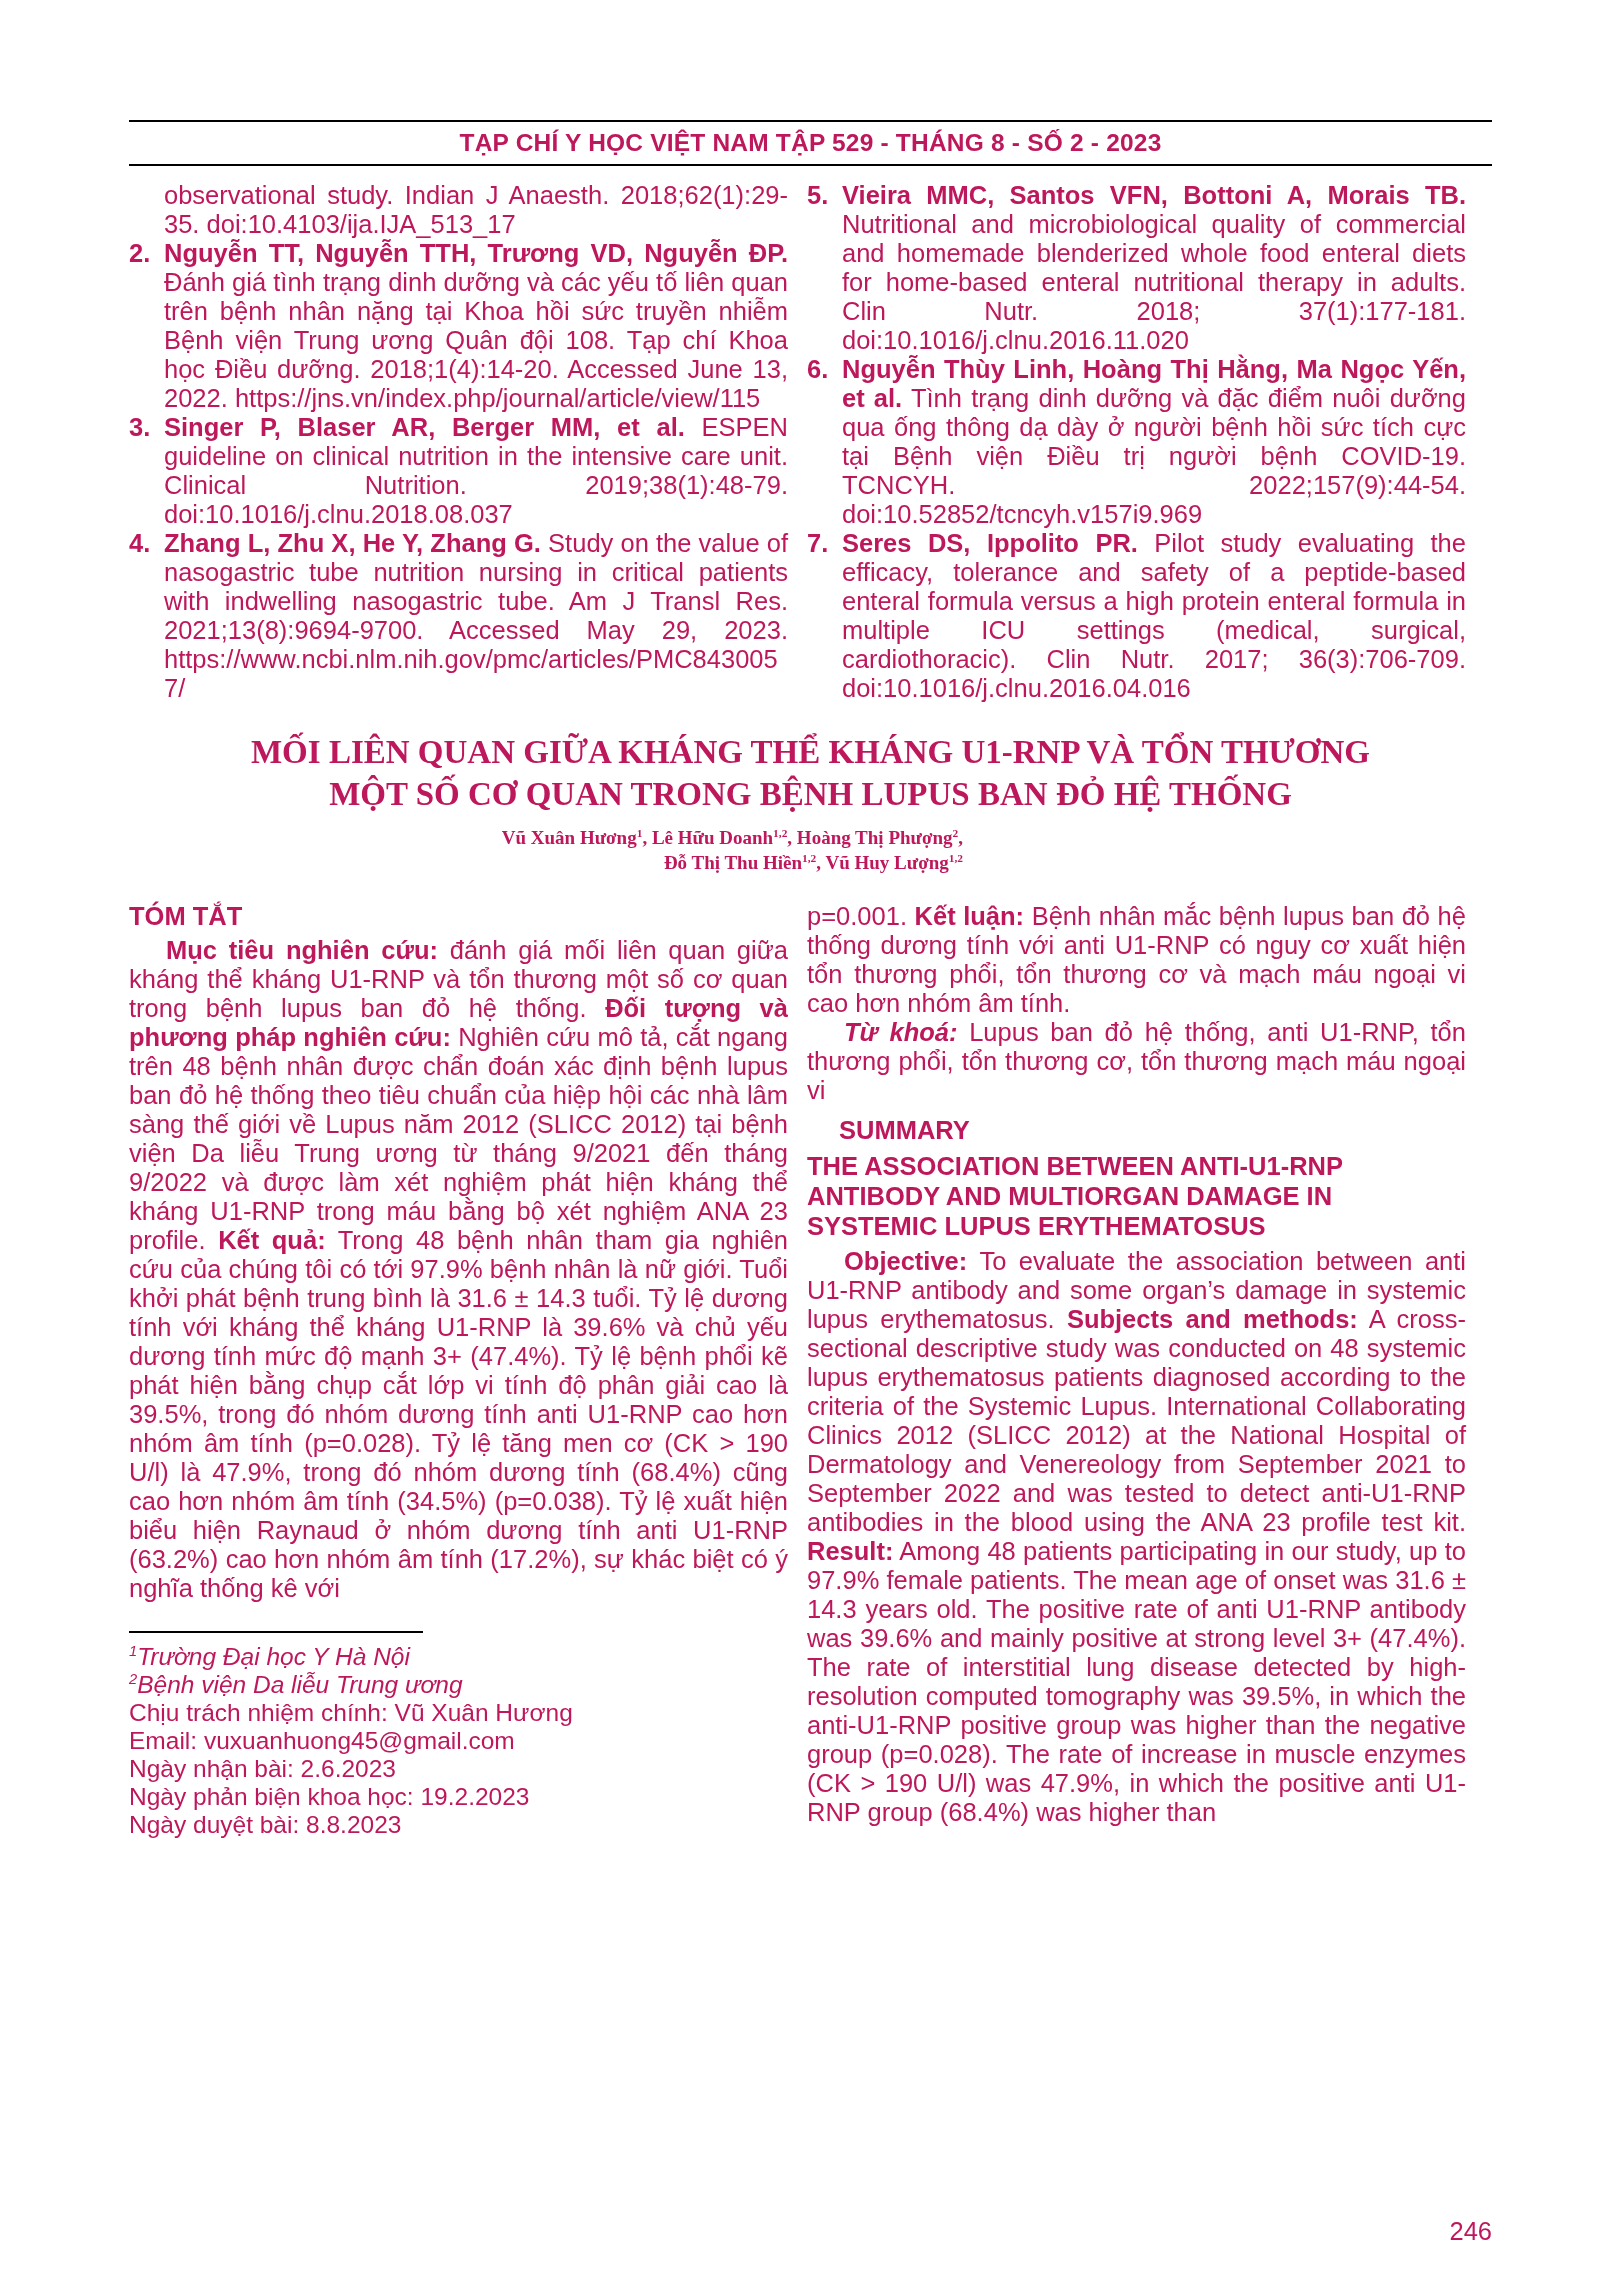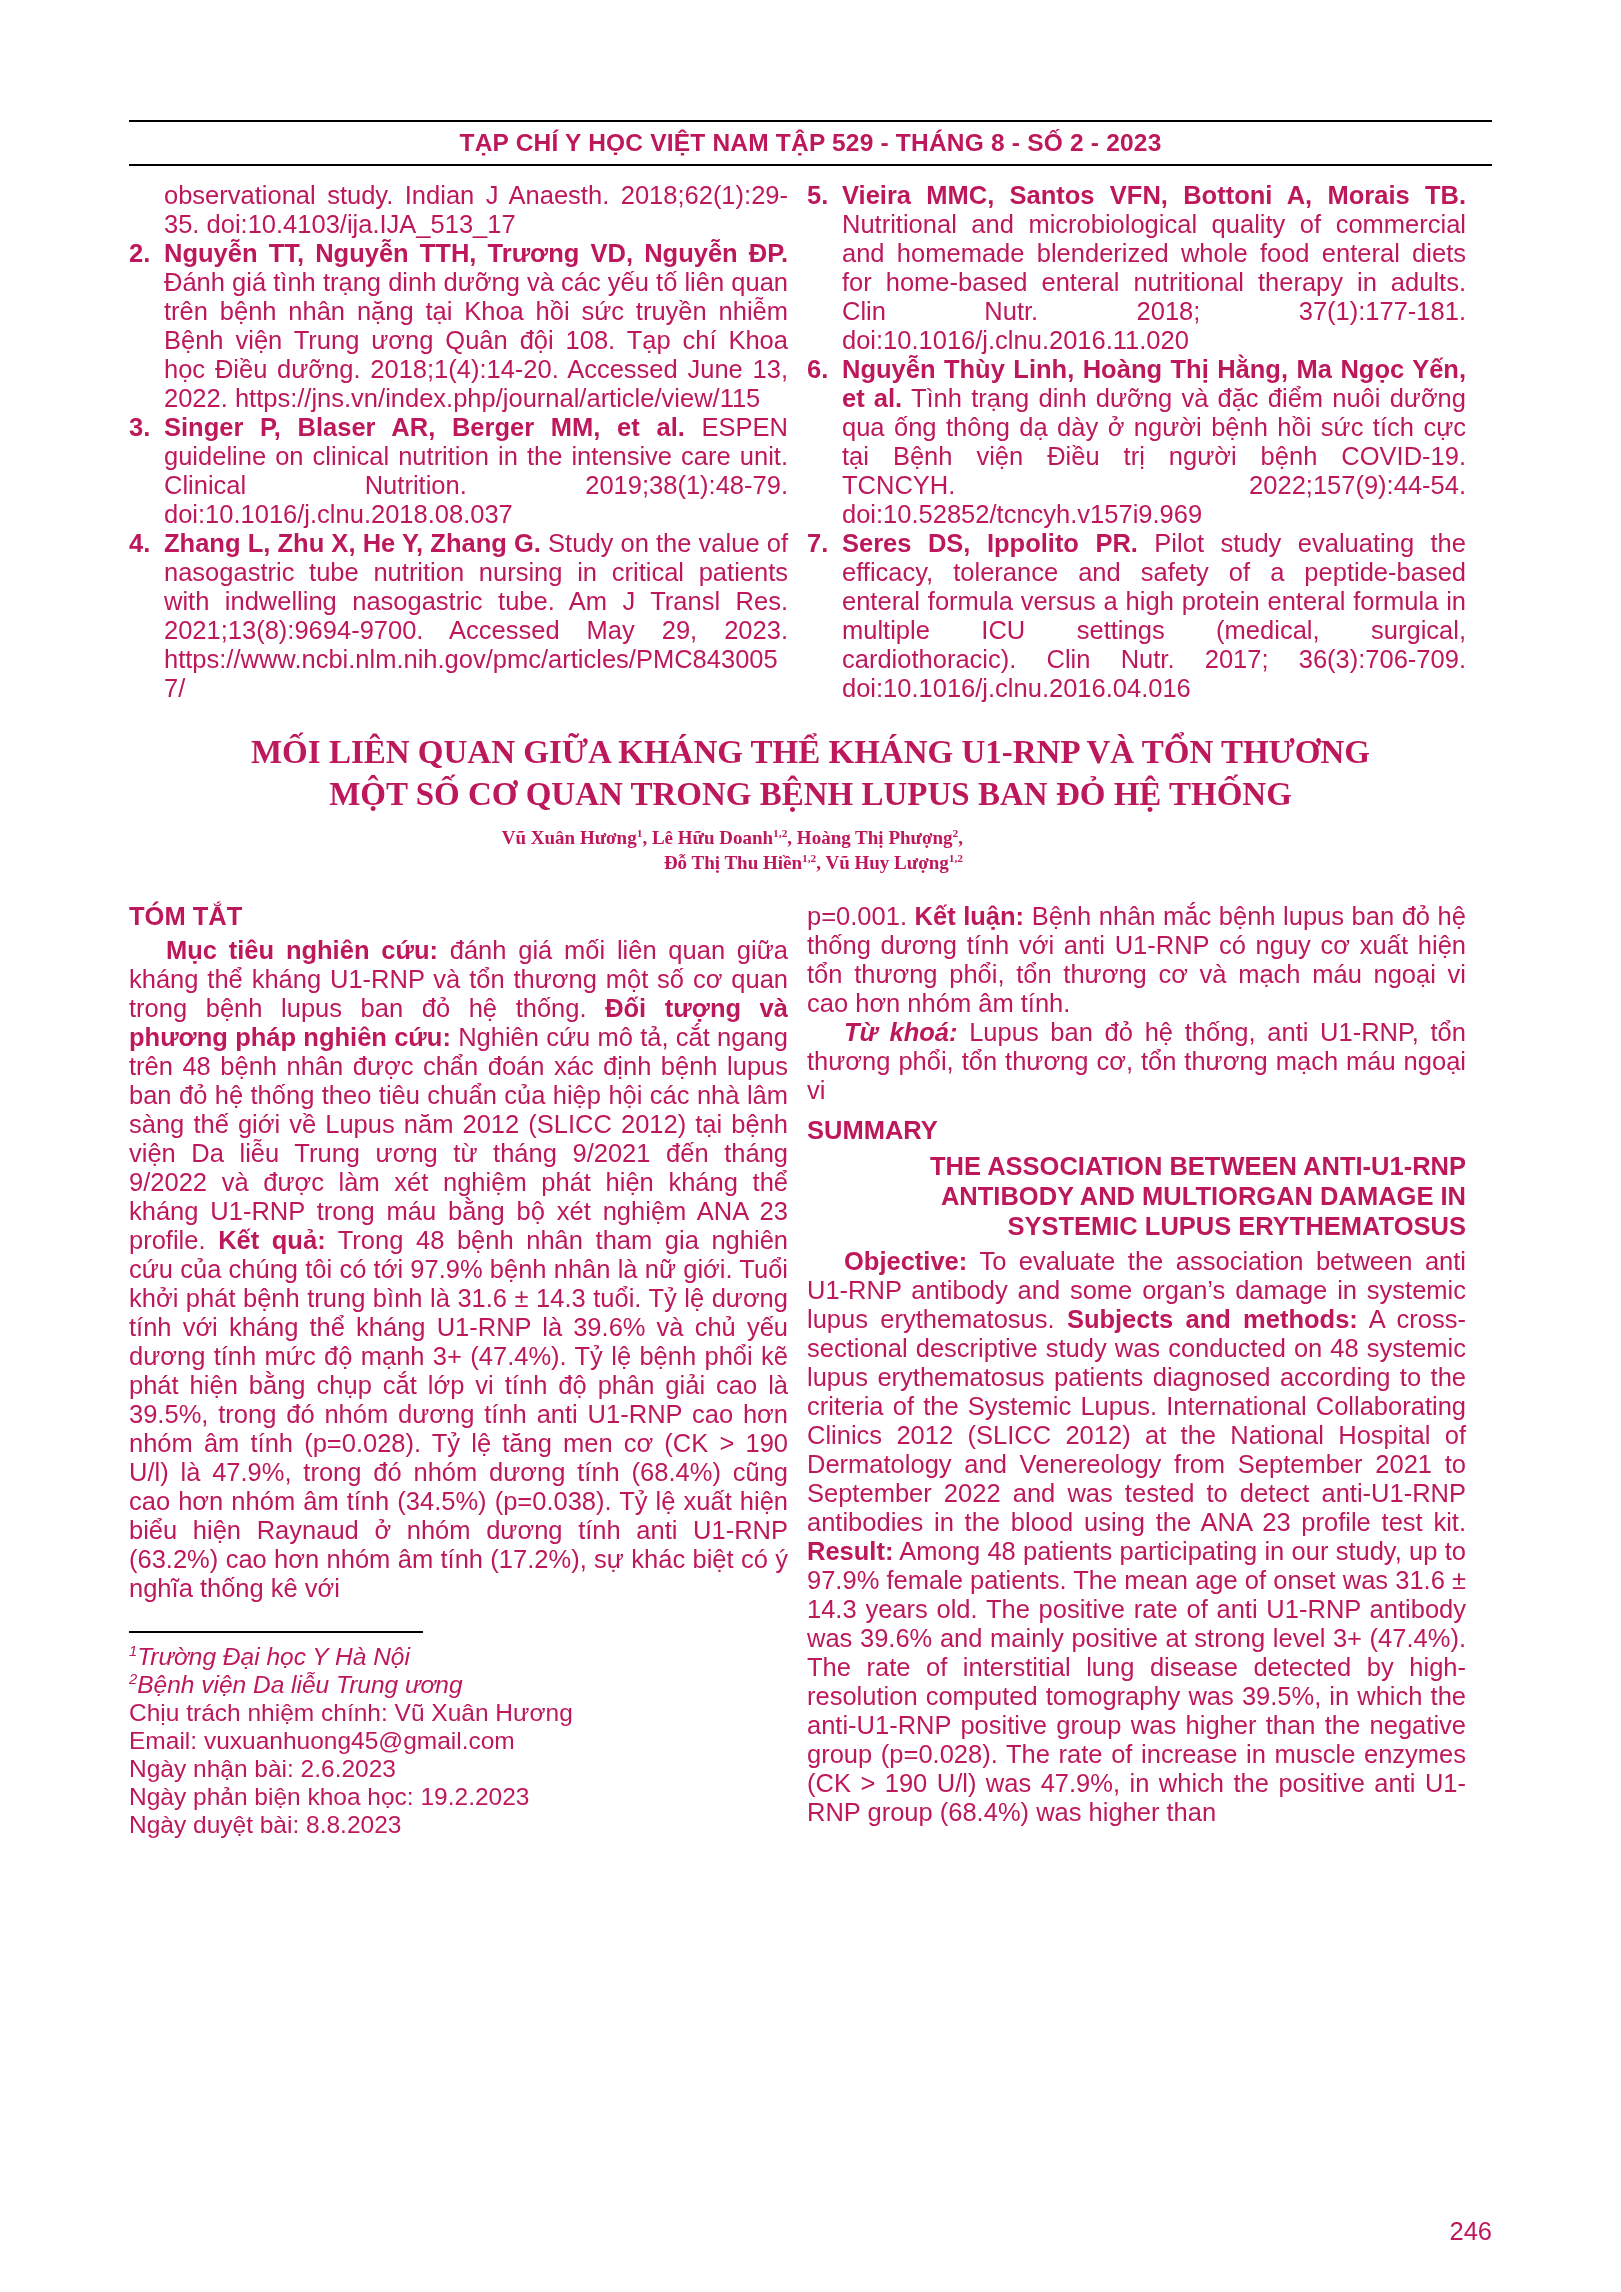--- a/index.html
+++ b/index.html
@@ -74,28 +74,28 @@
     text-align:justify;
   }
   .para.indent { text-indent:37px; }
 
   .section-heading {
     margin:0 0 5.9px 0;
     font-size:25.5px;
     line-height:29px;
     font-weight:bold;
   }
-  .summary-heading { margin-top:11.8px; }
+  .summary-heading { margin-top:11.8px;margin-left:32px; }
 
   .summary-title {
     margin:3.9px 0 5.9px 0;
     font-size:25.5px;
     line-height:30px;
     font-weight:bold;
-    text-align:right;
+    text-align:left;
   }
 
   .footnote-block {
     margin-top:27.4px;
     font-size:24.5px;
     line-height:28px;
   }
   .footnote-rule {
     width:294px;
     border-top:2px solid #000;

